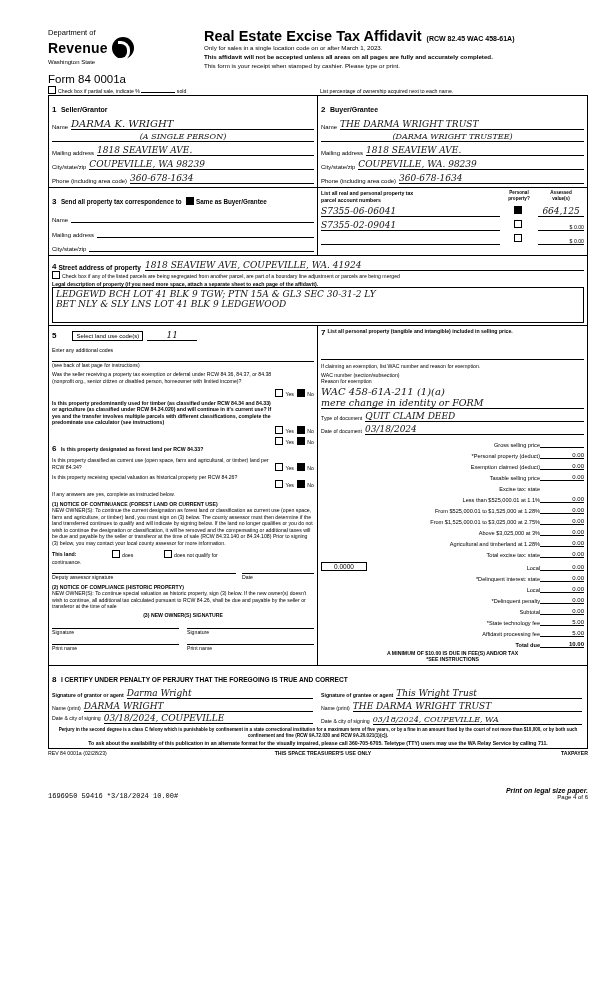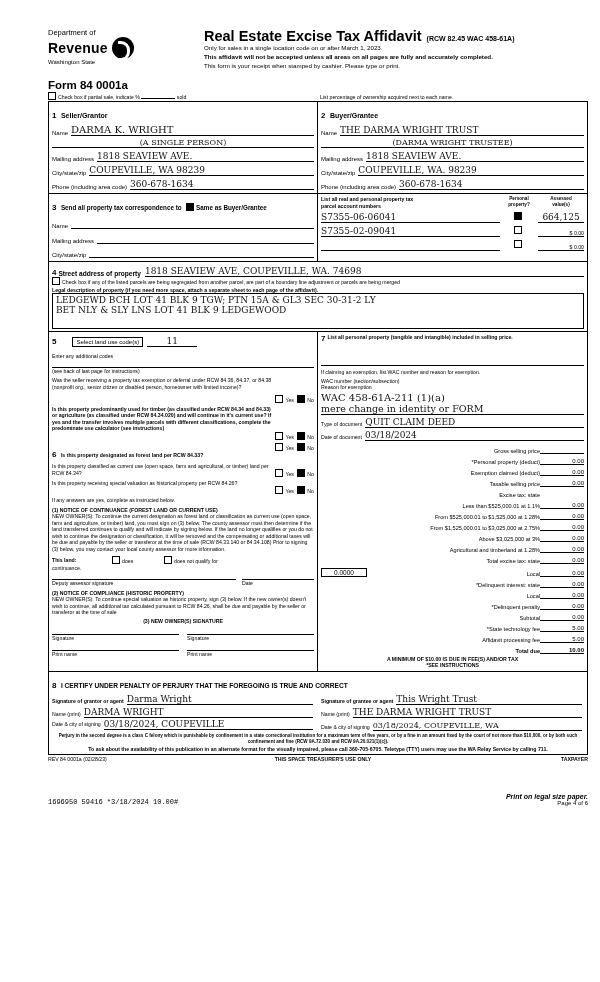--- a/index.html
+++ b/index.html
@@ -1,36 +1,36 @@
 <!DOCTYPE html>
 <html><head>
 <meta charset="utf-8">
 <style>
   html,body{margin:0;padding:0;background:#ffffff;}
   body{width:600px;height:982px;font-family:"Liberation Sans",sans-serif;color:#000;}
   .page{position:relative;width:600px;height:982px;overflow:hidden;}
   .sheet{position:absolute;left:48px;top:28px;width:540px;}
-  .hand{font-family:"DejaVu Serif",serif;color:#111;}
+  .hand{font-family:"DejaVu Serif",serif;font-style:italic;color:#111;}
   .tiny{font-size:5.2px;line-height:1.25;}
   .xtiny{font-size:4.6px;line-height:1.2;}
   .bold{font-weight:bold;}
   
   .hdr{display:flex;align-items:flex-start;}
   .dor{width:150px;}
   .dorline1{font-size:7.5px;}
   .dorline2{font-size:14px;font-weight:bold;letter-spacing:.2px;}
   .dorline3{font-size:6px;}
   .dorlogo{display:inline-block;width:22px;height:22px;border-radius:50%;background:#000;color:#fff;
            position:relative;vertical-align:middle;margin-left:4px;}
   .dorlogo:after{content:"";position:absolute;left:6px;top:4px;width:9px;height:14px;
            border:3px solid #fff;border-left:none;border-radius:0 9px 9px 0;}
   .titlewrap{flex:1;padding-left:6px;}
   .maintitle{font-size:14.5px;font-weight:bold;}
   .rcw{font-size:7px;font-weight:bold;}
-  .formno{font-size:11.5px;font-weight:bold;margin-top:6px;}
+  .formno{font-size:11.5px;font-weight:normal;margin-top:0;}
   .hdrsub{font-size:6.2px;line-height:1.45;}
   
   .bx{border:1px solid #000;}
   .secnum{font-weight:bold;font-size:8px;}
   .lbl{font-size:6px;}
   .ul{border-bottom:1px solid #000;flex:1;}
   .cb{display:inline-block;width:6px;height:6px;border:1px solid #000;vertical-align:-1px;margin-right:2px;background:#fff;}
   .cbf{background:#000;}
   .hl{font-size:10px;}
   .hm{font-size:9px;}
@@ -172,21 +172,21 @@
         <span style="width:38px;text-align:center;"><span class="cb"></span></span>
         <span class="tiny" style="width:46px;text-align:right;border-bottom:1px solid #000;">$ 0.00</span>
       </div>
     </div>
   </div>
 
   <div class="bx" style="border-top:none;padding:2px 3px;box-sizing:border-box;width:540px;">
     <div style="display:flex;align-items:flex-end;height:13px;">
       <span class="secnum">4</span>
       <span class="bold" style="font-size:6.6px;margin-left:2px;">Street address of property</span>
-      <span class="ul hand hm" style="margin-left:4px;">1818 SEAVIEW AVE,  COUPEVILLE, WA. 74698</span>
+      <span class="ul hand hm" style="margin-left:4px;">1818 SEAVIEW AVE,  COUPEVILLE, WA. 41924</span>
     </div>
     <div class="tiny" style="line-height:1.2;">
       <span class="cb"></span><span>Check box if any of the listed parcels are being segregated from another parcel, are part of a boundary line adjustment or parcels are being merged</span>
     </div>
     <div class="tiny bold" style="margin-top:1px;">Legal description of property (if you need more space, attach a separate sheet to each page of the affidavit).</div>
     <div class="bx" style="height:36px;padding:1px 3px;box-sizing:border-box;">
       <div class="hand hm">LEDGEWD BCH LOT 41 BLK 9 TGW; PTN 15A &amp; GL3 SEC 30-31-2 LY</div>
       <div class="hand hm">BET NLY &amp; SLY LNS LOT 41 BLK 9 LEDGEWOOD</div>
     </div>
   </div>

